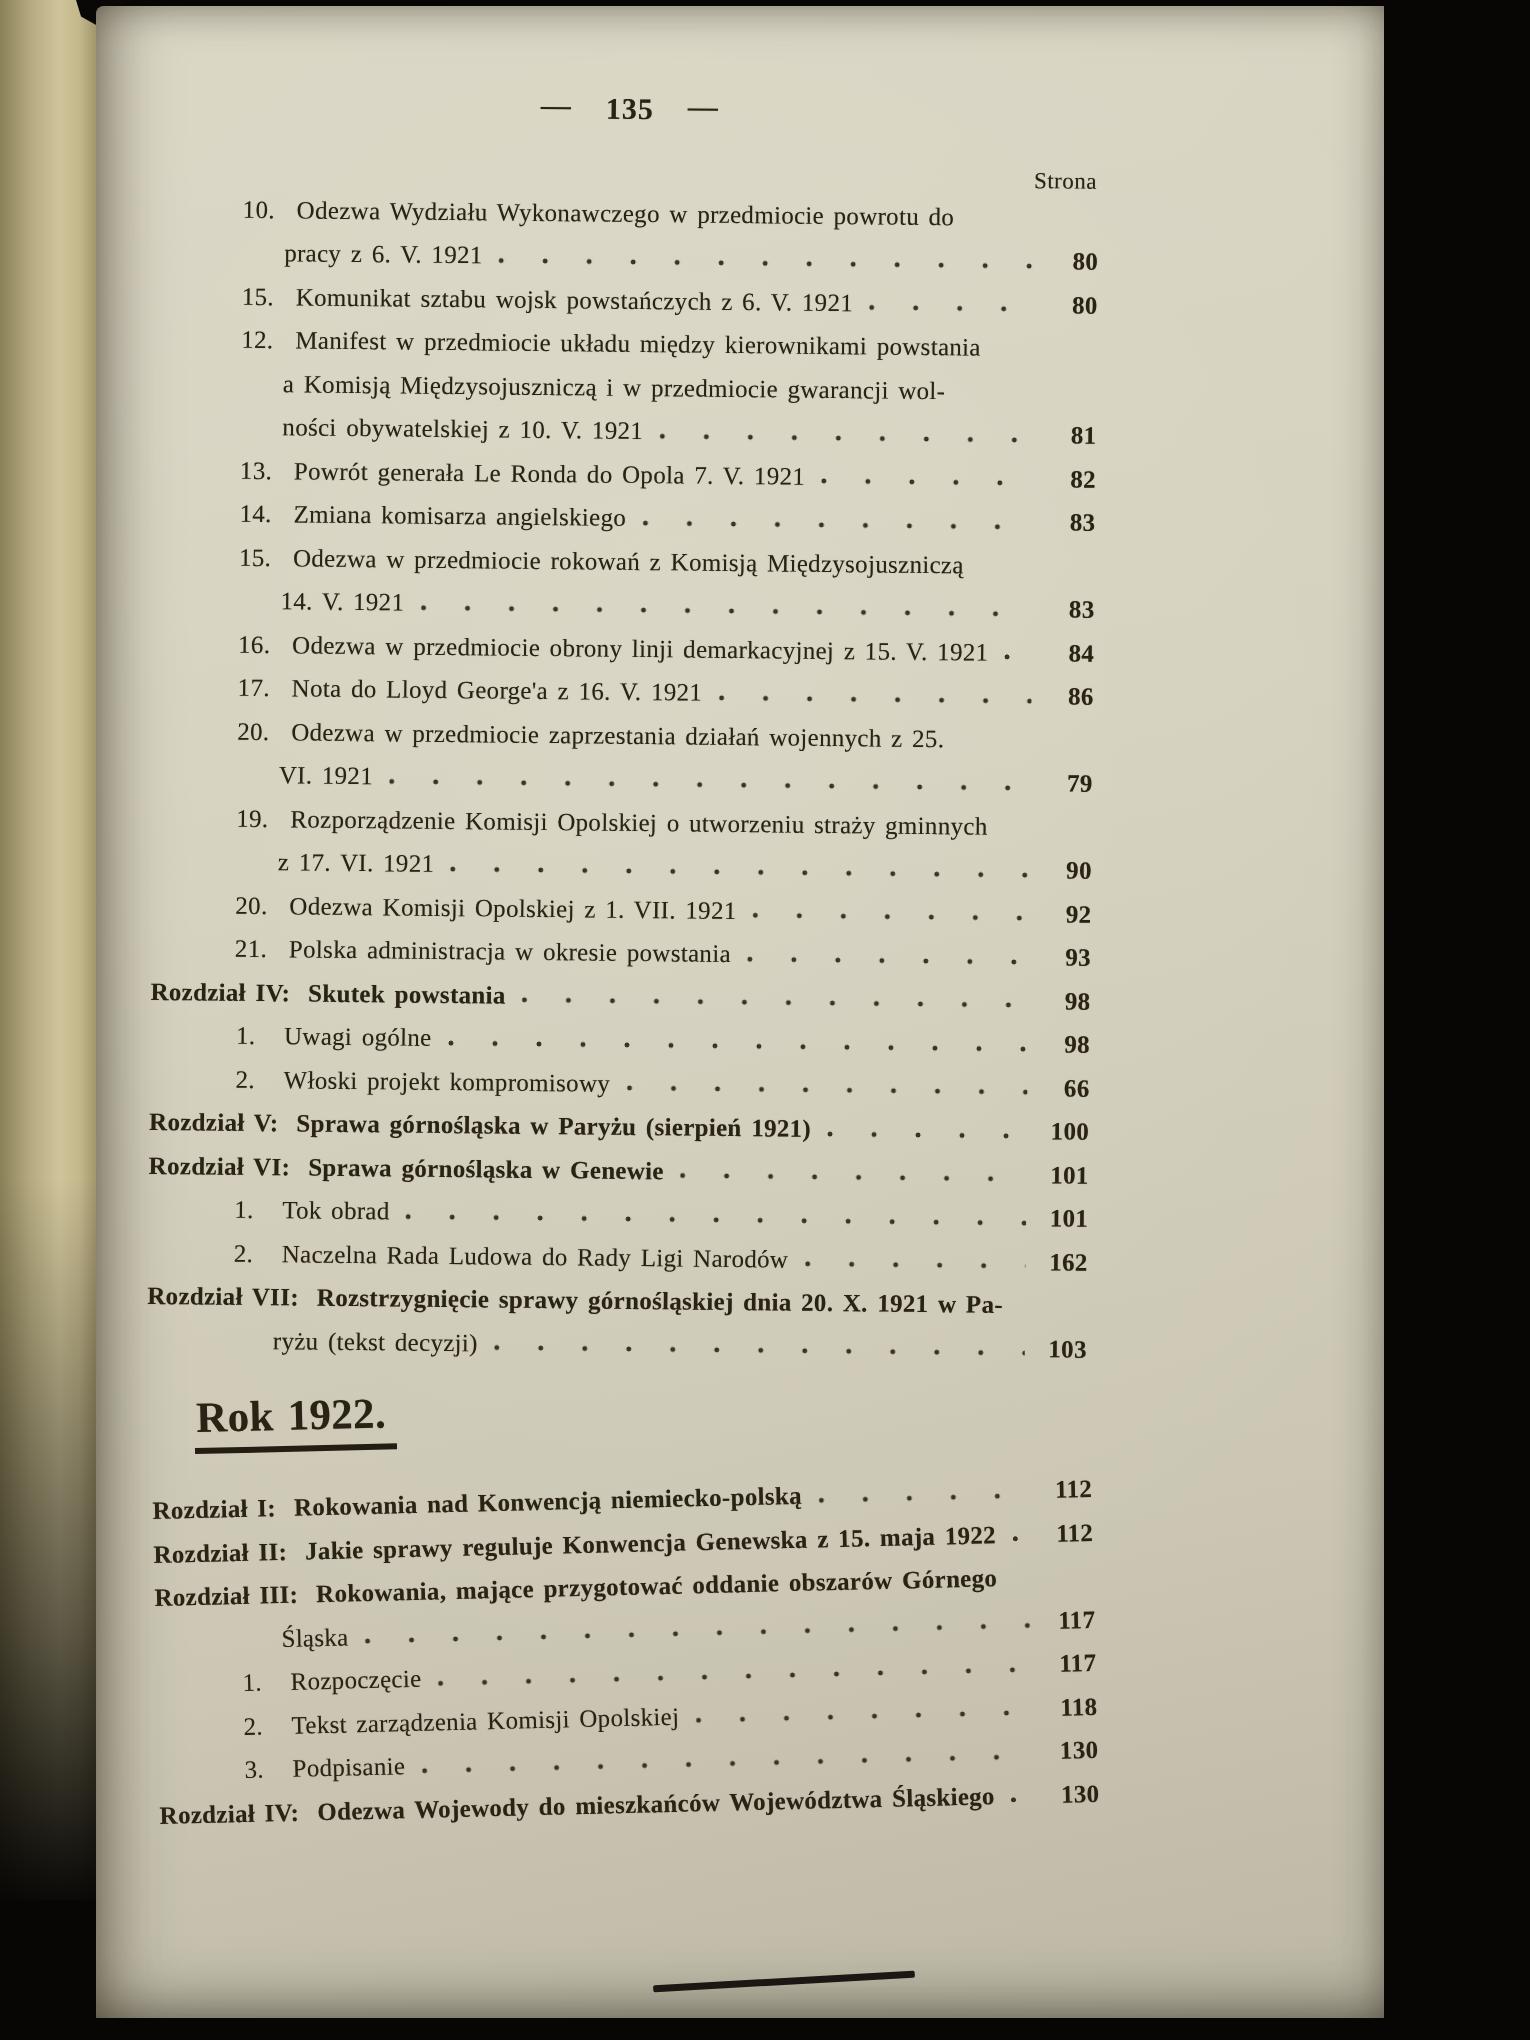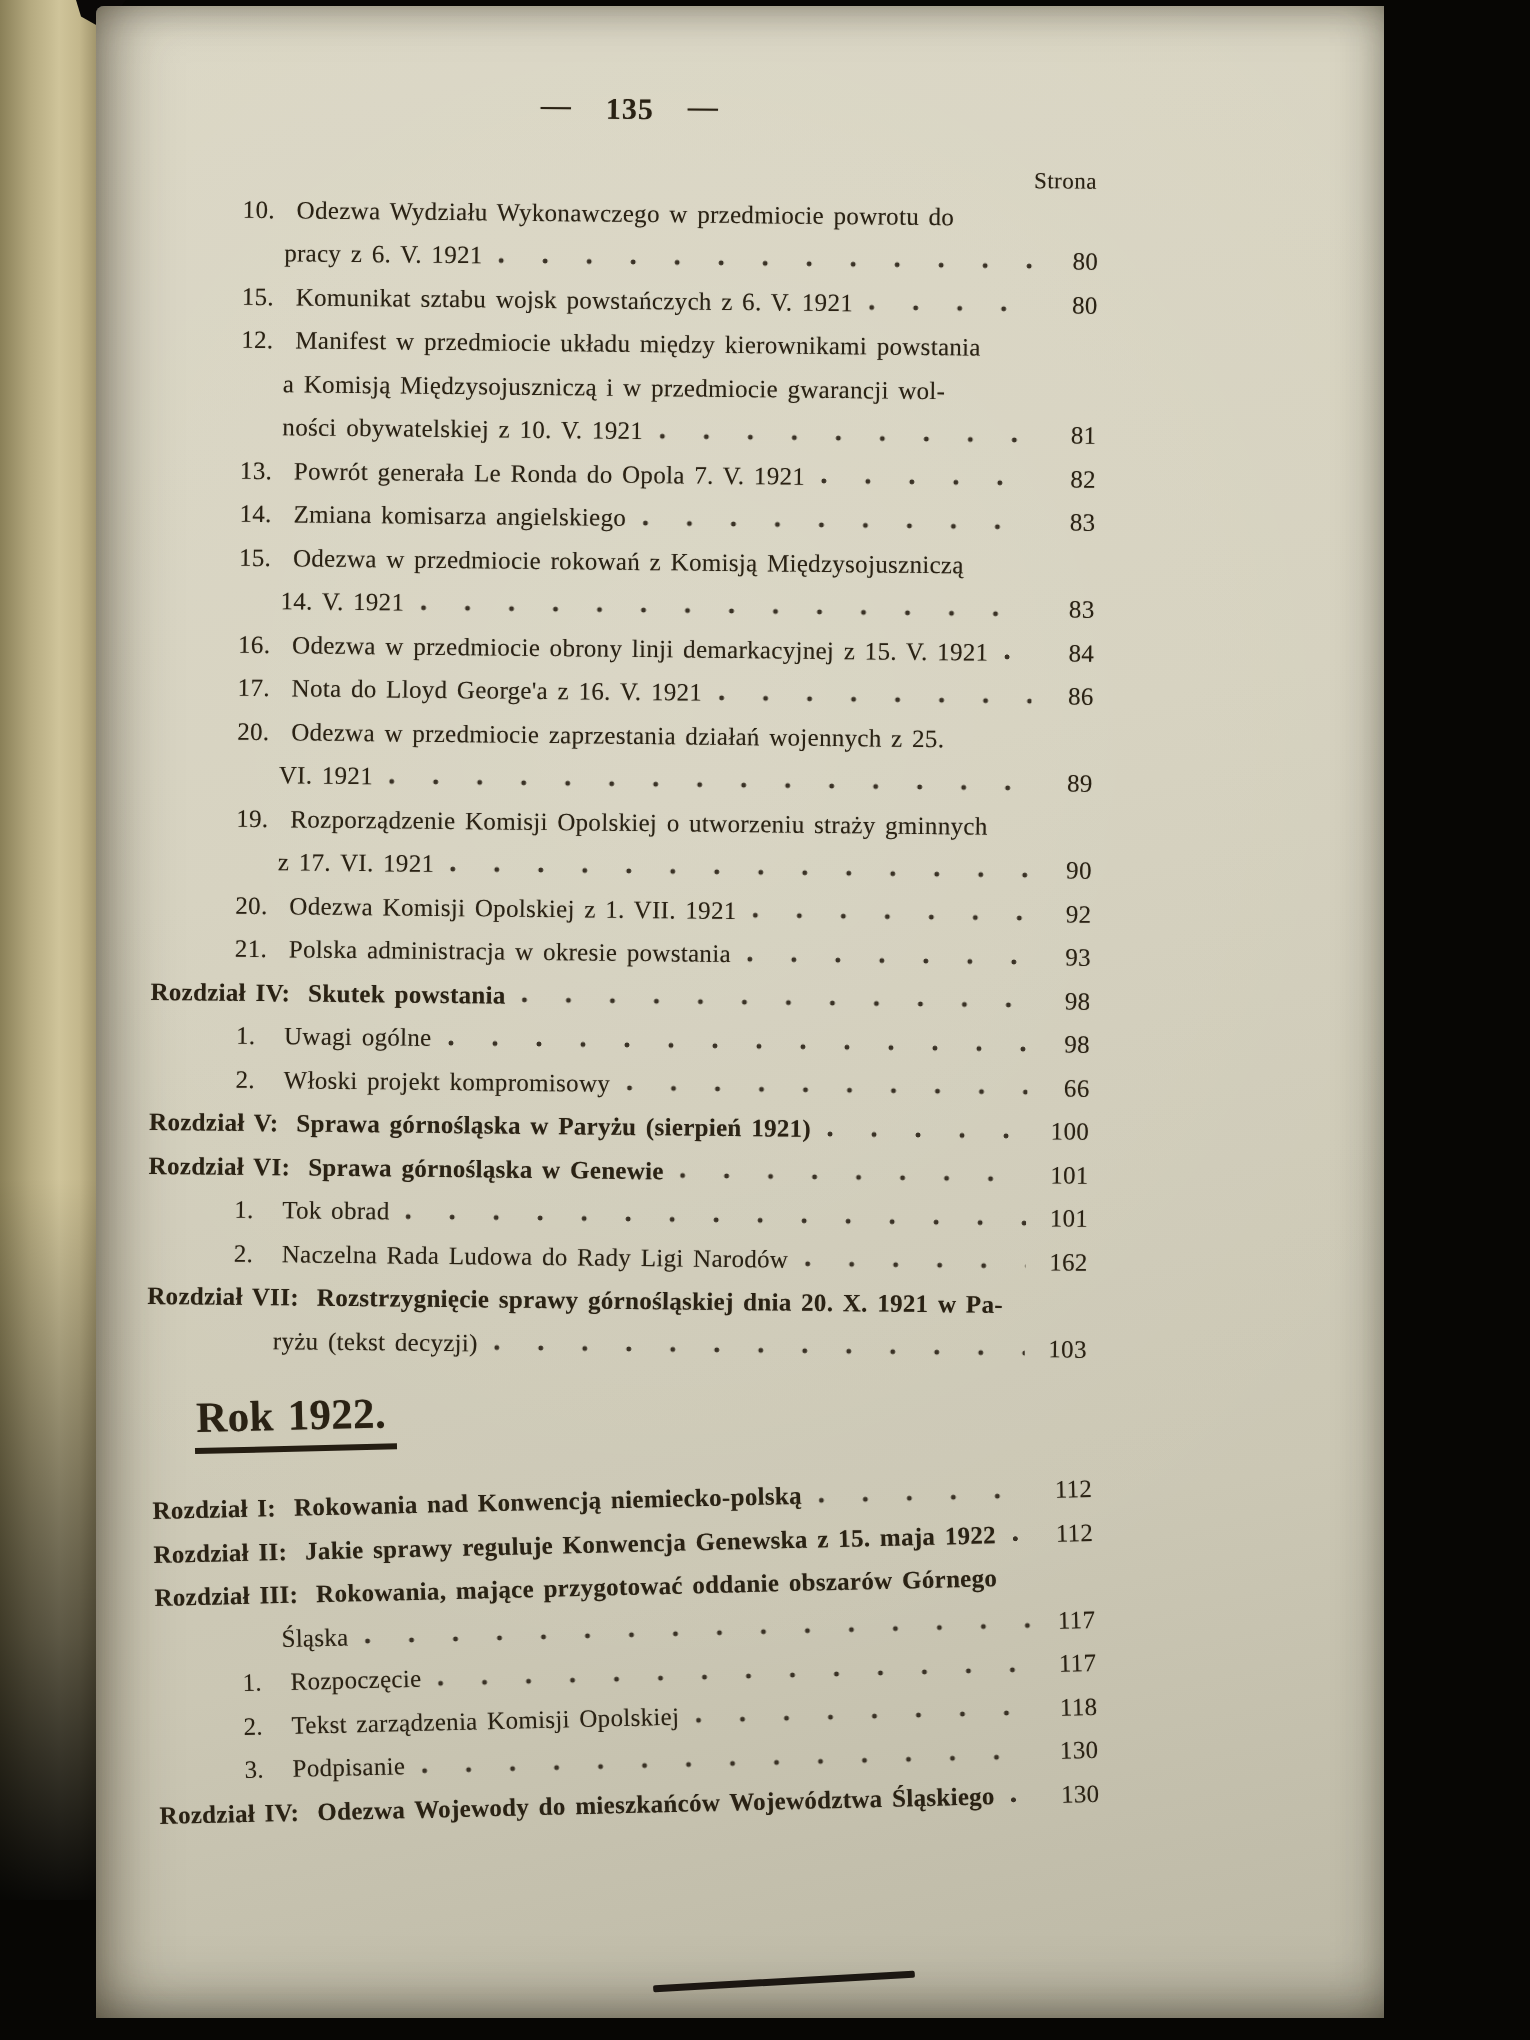--- a/index.html
+++ b/index.html
@@ -61,21 +61,21 @@
   .row.chapter{margin-top:10px;}
   .row.chapter .label{margin-right:18px;font-weight:700;}
   .row.chapter .text{font-weight:700;}
   .row .text{flex:0 1 auto;}
   .leader{
     flex:1 1 auto;min-width:14px;height:10px;align-self:flex-end;
     margin:0 10px 7px 16px;
     background-image:radial-gradient(circle at 3px 5px,#3a3226 2.1px,rgba(0,0,0,0) 2.8px);
     background-size:44px 10px;background-repeat:repeat-x;
   }
-  .pageno{flex:none;width:52px;text-align:right;font-weight:400;}
+  .pageno{flex:none;width:52px;text-align:right;font-weight:700;}
   .row.nodots .text{flex:1 1 auto;}
   .year-heading{
     display:inline-block;
     margin:30px 0 30px 44px;
     font-size:43px;font-weight:700;line-height:1;
     padding:0 10px 9px 2px;
     border-bottom:6px solid #241d12;
   }
   .bottom-rule{
     position:absolute;left:557px;top:1972px;width:262px;height:7px;
@@ -157,21 +157,21 @@
             <span class="leader"></span>
             <span class="pageno">86</span>
           </div>
           <div class="row doc nodots">
             <span class="label">20.</span>
             <span class="text">Odezwa w przedmiocie zaprzestania działań wojennych z 25.</span>
           </div>
           <div class="row doc-cont">
             <span class="text">VI. 1921</span>
             <span class="leader"></span>
-            <span class="pageno">89</span>
+            <span class="pageno">79</span>
           </div>
           <div class="row doc nodots">
             <span class="label">19.</span>
             <span class="text">Rozporządzenie Komisji Opolskiej o utworzeniu straży gminnych</span>
           </div>
           <div class="row doc-cont">
             <span class="text">z 17. VI. 1921</span>
             <span class="leader"></span>
             <span class="pageno">90</span>
           </div>

